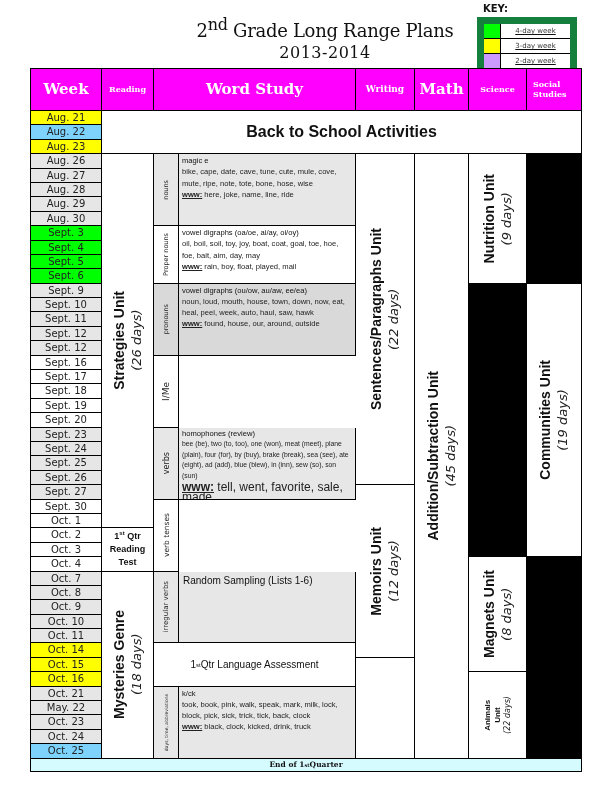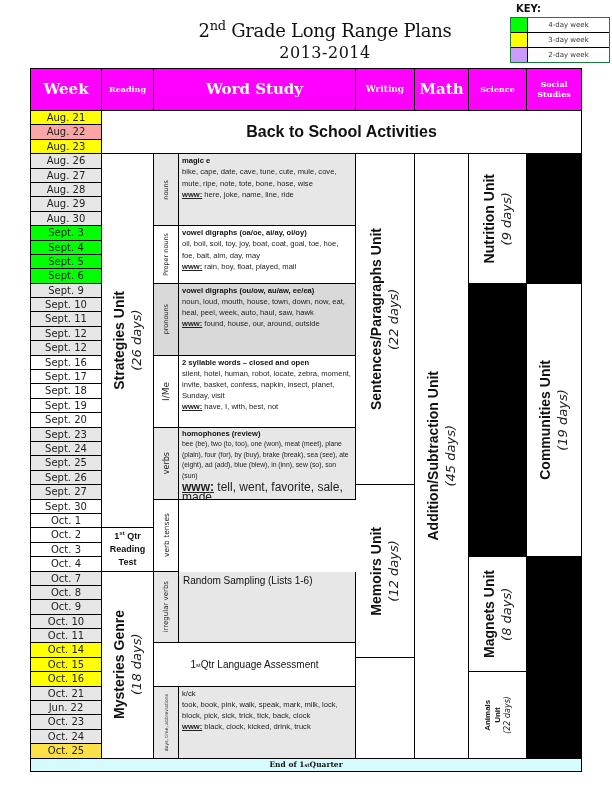--- a/index.html
+++ b/index.html
@@ -1,50 +1,50 @@
 <!DOCTYPE html>
 <html><head>
 <meta charset="utf-8">
 <style>
   html,body{margin:0;padding:0;}
   body{width:612px;height:792px;position:relative;overflow:hidden;background:#fff;font-family:"Liberation Sans",sans-serif;color:#111;}
   .title{position:absolute;left:120px;width:410px;top:19px;text-align:center;font-family:"DejaVu Serif",serif;color:#111;}
   .title .l1{font-size:18px;letter-spacing:-0.3px;line-height:24px;}
-  .title .l1 sup{font-size:13px;vertical-align:7px;line-height:0;}
+  .title .l1 sup{font-size:16px;vertical-align:7px;line-height:0;}
   .title .l2{font-size:16px;line-height:20px;letter-spacing:0.5px;}
-  .key{position:absolute;left:510px;top:3px;width:100px;}
+  .key{position:absolute;left:477px;top:3px;width:100px;}
   .key-label{font:bold 10px "DejaVu Sans",sans-serif;margin-left:6px;height:14px;line-height:12px;}
-  .key-table{border:1px solid #15803d;box-sizing:border-box;width:100px;}
+  .key-table{border:7px solid #15803d;box-sizing:border-box;width:100px;text-decoration:underline;}
   .key-row{display:flex;height:15px;border-bottom:1px solid #000;box-sizing:border-box;}
   .key-row:last-child{border-bottom:none;height:14px;}
   .sw{width:16px;border-right:1px solid #000;}
   .kl{flex:1;text-align:center;font:7px "DejaVu Sans",sans-serif;line-height:14px;color:#333;}
 
   .grid{position:absolute;left:30px;top:68px;width:552px;height:704px;display:grid;
     grid-template-columns:71px 52px 25px 177px 59px 54px 58px 55px;
     grid-template-rows:42px repeat(45,14.4px) 13px;
     border-top:1px solid #000;border-left:1px solid #000;box-sizing:border-box;}
   .cell{border-right:1px solid #000;border-bottom:1px solid #000;box-sizing:border-box;overflow:hidden;position:relative;}
-  .hdr{background:#ff00ff;color:#fff;font-family:"DejaVu Serif",serif;font-weight:bold;display:flex;align-items:center;justify-content:center;text-align:center;line-height:1.15;}
+  .hdr{background:#ff00ff;color:#fff;font-family:"DejaVu Serif",serif;font-weight:bold;display:flex;align-items:center;justify-content:center;text-align:left;line-height:1.15;}
   .h-big{font-size:15px;}
   .h-math{font-size:15px;}
   .h-sm{font-size:8px;}
   .h-mid{font-size:9px;}
   .week{font:10px "DejaVu Sans",sans-serif;text-align:center;line-height:13.4px;color:#222;white-space:nowrap;}
   .bts{grid-column:2/9;display:flex;align-items:center;justify-content:center;font:bold 16px "Liberation Sans",sans-serif;}
   .rot{display:flex;align-items:center;justify-content:center;}
   .vt{writing-mode:vertical-rl;transform:rotate(180deg);text-align:center;white-space:nowrap;}
   .ut{display:block;font:bold 14px "Liberation Sans",sans-serif;line-height:17px;}
   .ud{display:block;font:italic 13px "DejaVu Sans",sans-serif;font-weight:normal;line-height:17px;color:#222;}
   .gl{display:flex;align-items:center;justify-content:center;}
   .gl .vt{font:6.5px "DejaVu Sans",sans-serif;color:#222;}
   .gl .vt.tiny{font-size:4.5px;}
   .wt{padding:1px 3px 0 3px;font-size:7.6px;line-height:11.2px;color:#222;}
   .wt.small{font-size:6.8px;line-height:10.6px;}
-  .wt .h{font-weight:bold;display:block;color:#111;}
+  .wt .h{font-weight:normal;display:block;color:#111;}
   .wt .h.plain{font-weight:normal;}
   .wt .www u{font-weight:bold;}
   .gray{background:#e7e7e7;}
   .gray2{background:#d9d9d9;}
   .rs{font-size:10px;padding:3px 4px;color:#111;}
   .la{grid-column:3/5;display:flex;align-items:center;justify-content:center;font-size:10px;color:#111;}
   .la sup{font-size:6px;vertical-align:5px;line-height:0;}
   .rtest{display:flex;flex-direction:column;align-items:center;justify-content:center;font:bold 9px "Liberation Sans",sans-serif;line-height:13px;text-align:center;}
   .rtest sup{font-size:6px;vertical-align:4px;line-height:0;}
   .blk{background:#000;}
@@ -132,25 +132,20 @@
     </div>
   <div class="cell wt gray2" style="grid-row:14/19;grid-column:4">
     <span class="h">vowel digraphs (ou/ow, au/aw, ee/ea)</span>
     <span>noun, loud, mouth, house, town, down, now, eat, heal, peel, week, auto, haul, saw, hawk</span>
     <div class="www"><u>www:</u><span> found, house, our, around, outside</span></div>
   </div>
 
   <div class="cell gl" style="grid-row:19/24;grid-column:3">
       <span class="vt" style="font-size:9px">I/Me</span>
     </div>
-  <div class="cell wt" style="grid-row:19/24;grid-column:4">
-    <span class="h">2 syllable words – closed and open</span>
-    <span>silent, hotel, human, robot, locate, zebra, moment, invite, basket, confess, napkin, insect, planet, Sunday, visit</span>
-    <div class="www"><u>www:</u><span> have, I, with, best, not</span></div>
-  </div>
 
   <div class="cell gl gray" style="grid-row:24/29;grid-column:3">
       <span class="vt" style="font-size:8px">verbs</span>
     </div>
   <div class="cell wt small gray" style="grid-row:24/29;grid-column:4">
     <span class="h" style="font-size:7.6px">homophones (review)</span>
     <span>bee (be), two (to, too), one (won), meat (meet), plane (plain), four (for), by (buy), brake (break), sea (see), ate (eight), ad (add), blue (blew), in (inn), sew (so), son (sun)</span>
     <div class="www" style="font-size:12px"><u>www:</u><span> tell, went, favorite, sale, made</span></div>
   </div>
 
@@ -230,21 +225,21 @@
     </div>
   </div>
   <div class="cell blk" style="grid-row:33/47;grid-column:8"></div>
 
   <div class="cell foot" style="grid-row:47">
     <span>End of 1</span>
       <sup>st</sup>
       <span> Quarter</span>
   </div>
 <div class="cell week" style="grid-area: 2 / 1; background: rgb(255, 255, 0);">Aug. 21</div>
-    <div class="cell week" style="grid-area: 3 / 1; background: #fca5a5;">Aug. 22</div>
+    <div class="cell week" style="grid-area: 3 / 1; background: #7dd3fc;">Aug. 22</div>
     <div class="cell week" style="grid-area: 4 / 1; background: rgb(255, 255, 0);">Aug. 23</div>
     <div class="cell week" style="grid-area: 5 / 1; background: rgb(230, 230, 230);">Aug. 26</div>
     <div class="cell week" style="grid-area: 6 / 1; background: rgb(230, 230, 230);">Aug. 27</div>
     <div class="cell week" style="grid-area: 7 / 1; background: rgb(230, 230, 230);">Aug. 28</div>
     <div class="cell week" style="grid-area: 8 / 1; background: rgb(230, 230, 230);">Aug. 29</div>
     <div class="cell week" style="grid-area: 9 / 1; background: rgb(230, 230, 230);">Aug. 30</div>
     <div class="cell week" style="grid-area: 10 / 1; background: rgb(0, 255, 0);">Sept. 3</div>
     <div class="cell week" style="grid-area: 11 / 1; background: rgb(0, 255, 0);">Sept. 4</div>
     <div class="cell week" style="grid-area: 12 / 1; background: rgb(0, 255, 0);">Sept. 5</div>
     <div class="cell week" style="grid-area: 13 / 1; background: rgb(0, 255, 0);">Sept. 6</div>
@@ -270,17 +265,17 @@
     <div class="cell week" style="grid-area: 33 / 1; background: rgb(255, 255, 255);">Oct. 4</div>
     <div class="cell week" style="grid-area: 34 / 1; background: rgb(230, 230, 230);">Oct. 7</div>
     <div class="cell week" style="grid-area: 35 / 1; background: rgb(230, 230, 230);">Oct. 8</div>
     <div class="cell week" style="grid-area: 36 / 1; background: rgb(230, 230, 230);">Oct. 9</div>
     <div class="cell week" style="grid-area: 37 / 1; background: rgb(230, 230, 230);">Oct. 10</div>
     <div class="cell week" style="grid-area: 38 / 1; background: rgb(230, 230, 230);">Oct. 11</div>
     <div class="cell week" style="grid-area: 39 / 1; background: rgb(255, 255, 0);">Oct. 14</div>
     <div class="cell week" style="grid-area: 40 / 1; background: rgb(255, 255, 0);">Oct. 15</div>
     <div class="cell week" style="grid-area: 41 / 1; background: rgb(255, 255, 0);">Oct. 16</div>
     <div class="cell week" style="grid-area: 42 / 1; background: rgb(230, 230, 230);">Oct. 21</div>
-    <div class="cell week" style="grid-area: 43 / 1; background: rgb(230, 230, 230);">Jun. 22</div>
+    <div class="cell week" style="grid-area: 43 / 1; background: rgb(230, 230, 230);">May. 22</div>
     <div class="cell week" style="grid-area: 44 / 1; background: rgb(230, 230, 230);">Oct. 23</div>
     <div class="cell week" style="grid-area: 45 / 1; background: rgb(230, 230, 230);">Oct. 24</div>
-    <div class="cell week" style="grid-area: 46 / 1; background: #fde047;">Oct. 25</div>
+    <div class="cell week" style="grid-area: 46 / 1; background: #7dd3fc;">Oct. 25</div>
   </div>
 
 </body></html>

